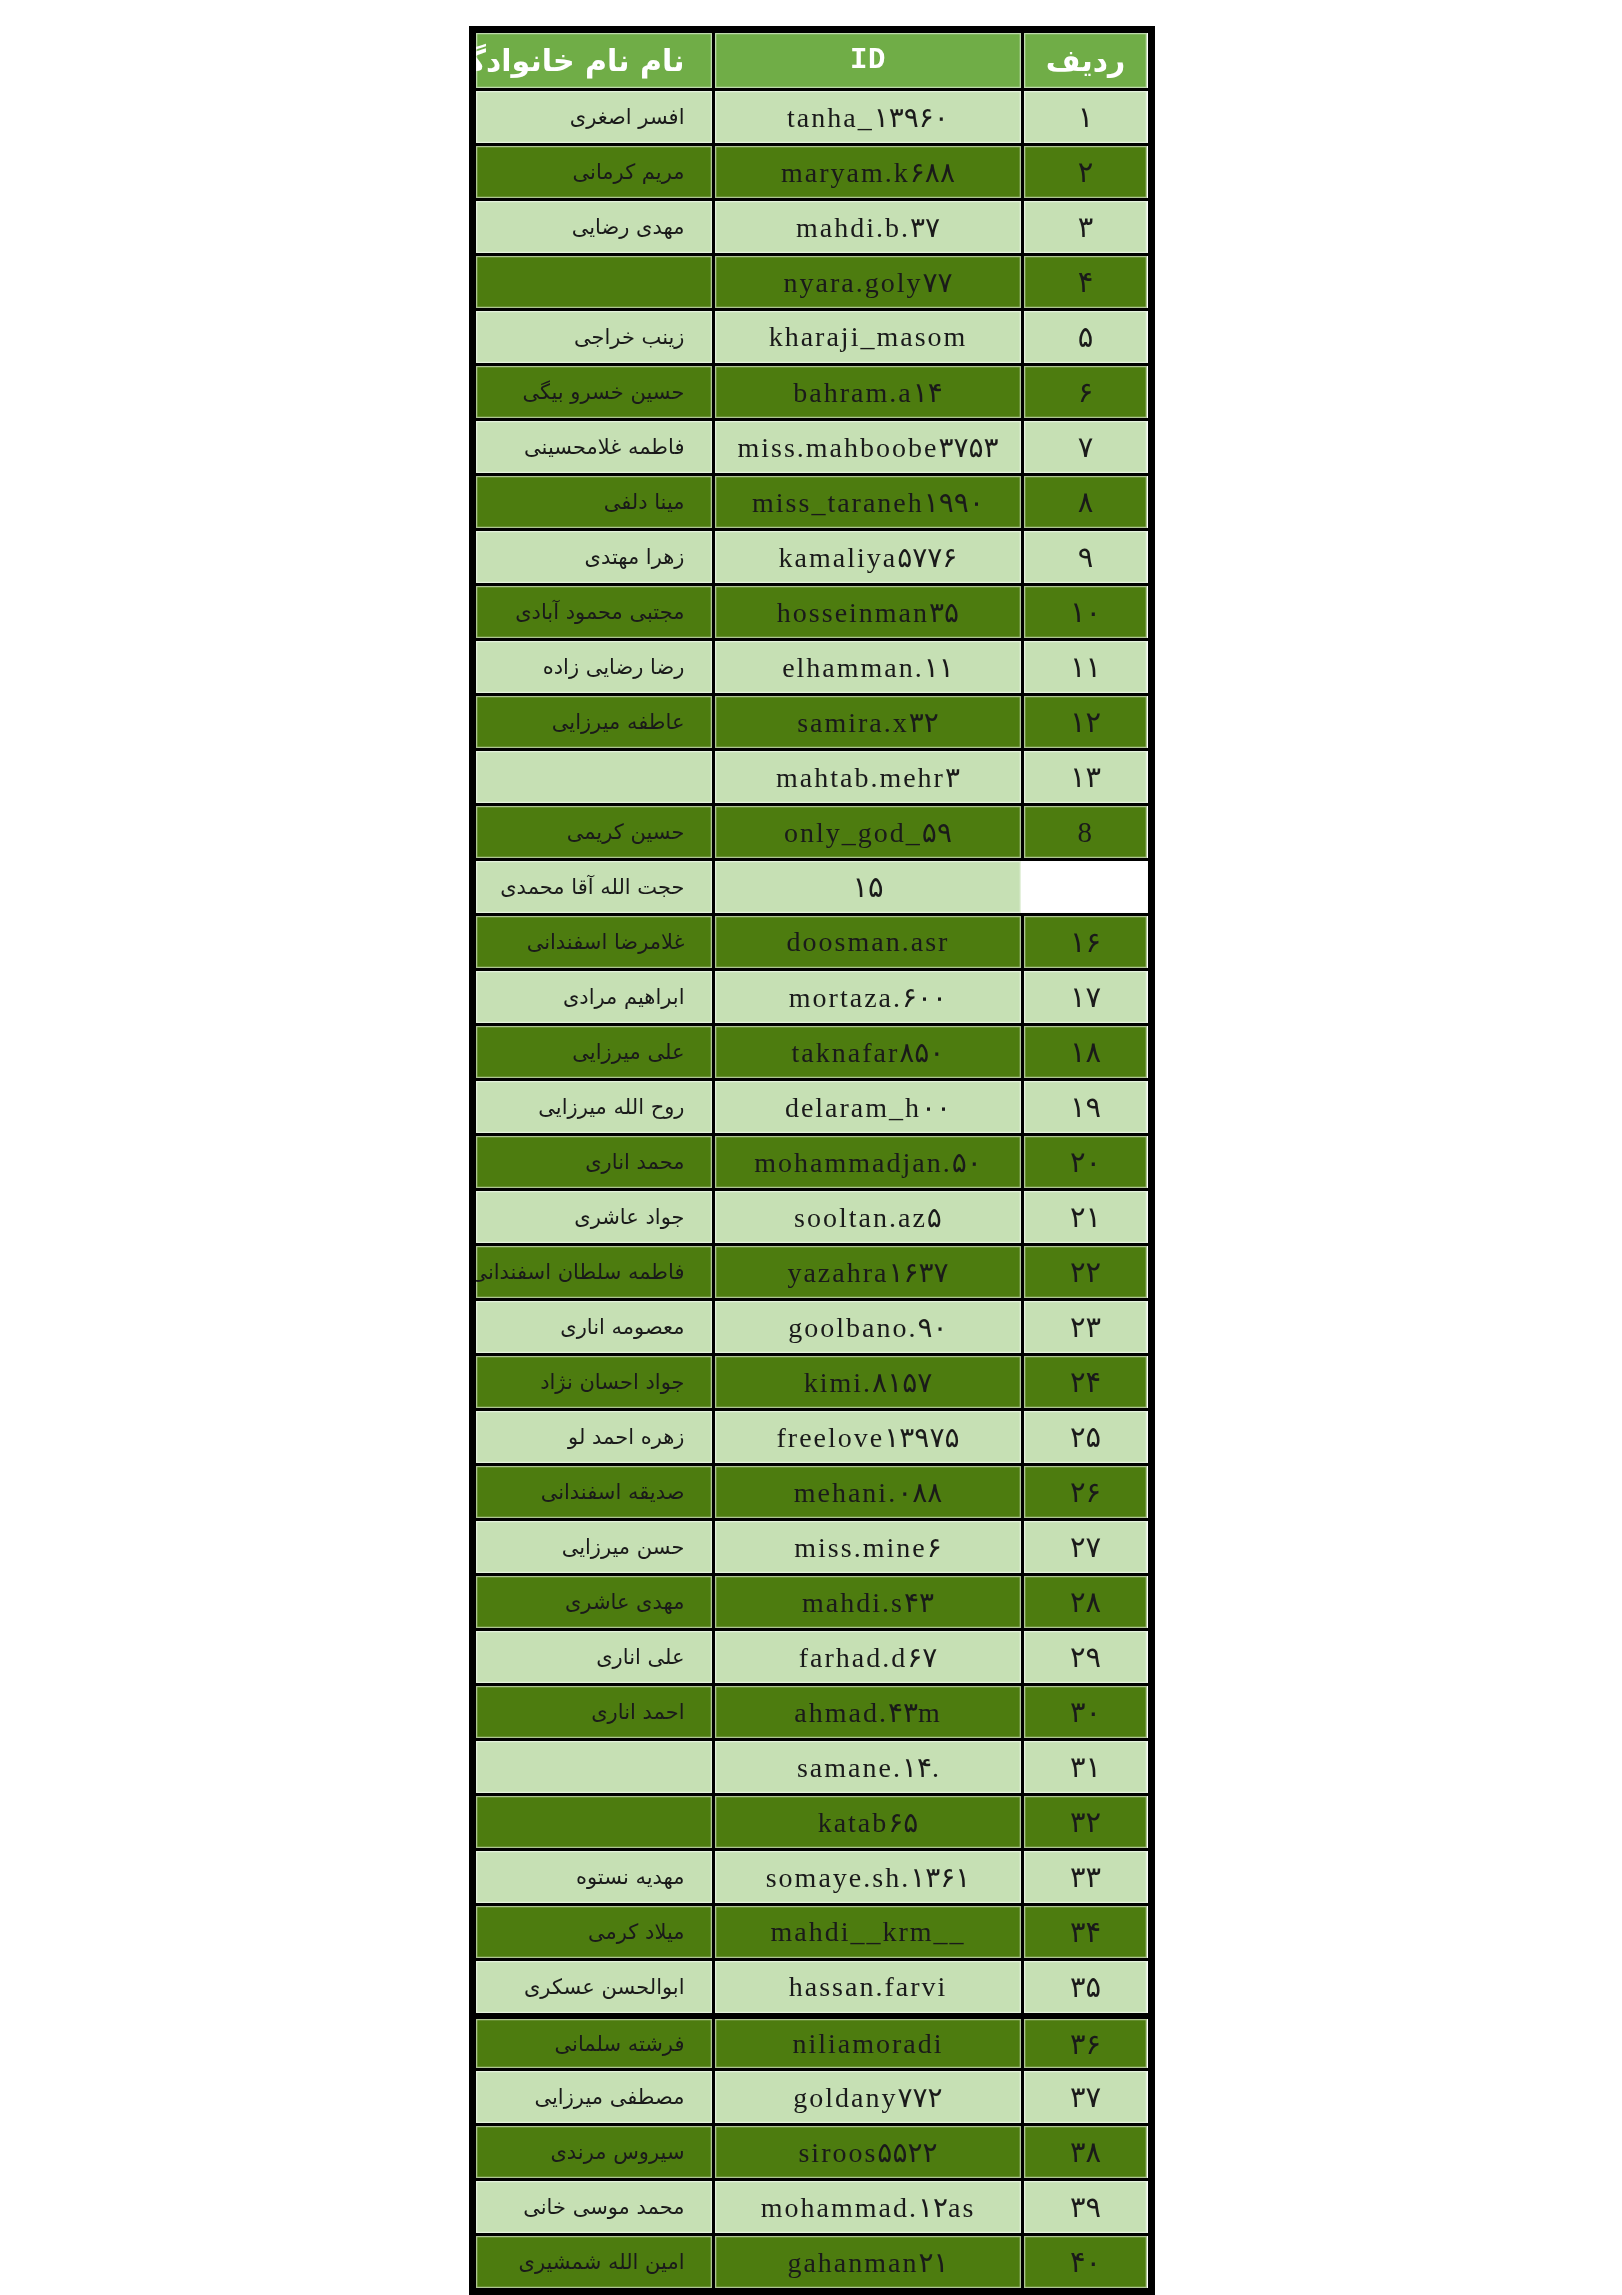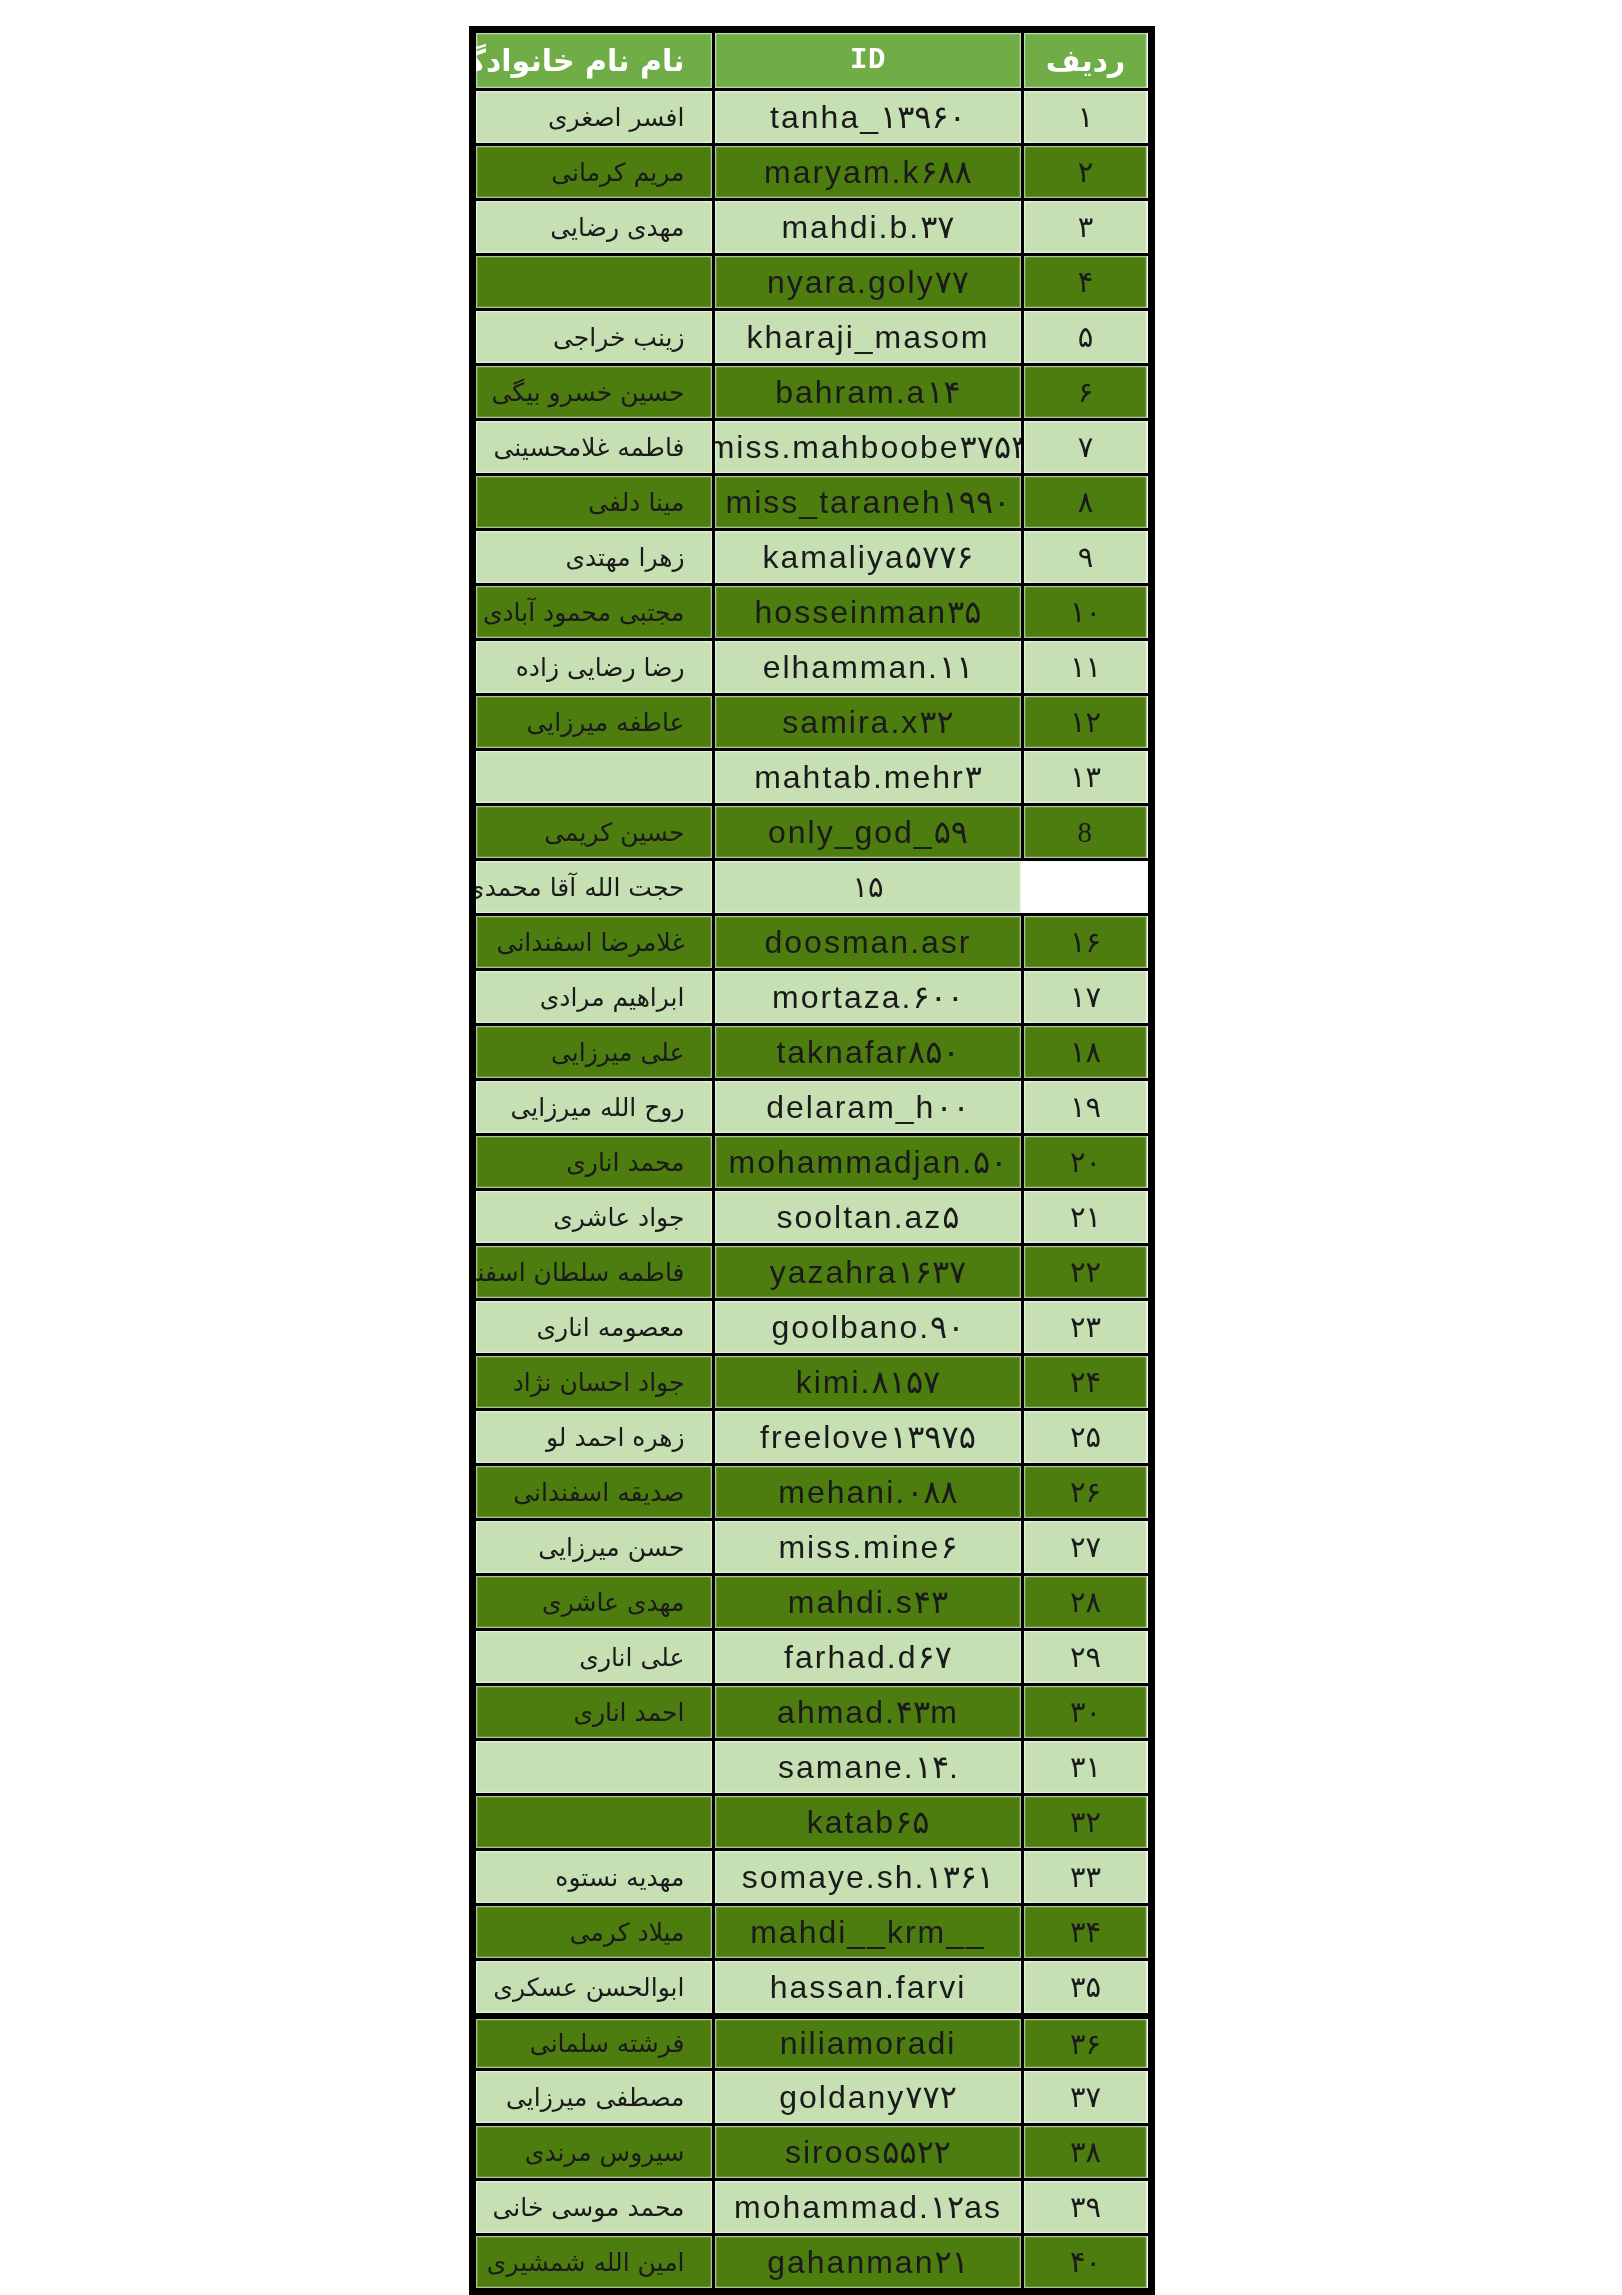--- a/index.html
+++ b/index.html
@@ -27,25 +27,25 @@
 
   
   .header-row .cell{background:#70ad47;color:#ffffff;font-weight:bold;}
   .header-row .c-name{font-size:30px;direction:rtl;}
   .header-row .c-id{font-family:Liberation Mono, monospace;font-size:29px;letter-spacing:0.7px;}
   .header-row .c-index{font-size:30px;direction:rtl;}
 
   
   .c-name{
     direction:rtl;justify-content:flex-start;padding:0 27.5px;
-    font-size:25px;white-space:nowrap;
+    font-size:21px;white-space:nowrap;
   }
   .c-id{
-    direction:ltr;font-family:Liberation Sans, sans-serif;
-    font-size:32px;letter-spacing:2px;white-space:nowrap;
+    direction:ltr;font-family:Liberation Serif, serif;
+    font-size:28px;letter-spacing:2px;white-space:nowrap;
   }
   .c-index{
     direction:rtl;font-family:"Liberation Serif","DejaVu Sans",serif;
     font-size:29px;letter-spacing:1.3px;text-align:right;
   }
   .row.odd  .cell{background:#c6e0b4;}
   .row.even .cell{background:#4d7c0f;}
   .header-row .cell{background:#70ad47;}
 </style>
 </head>

